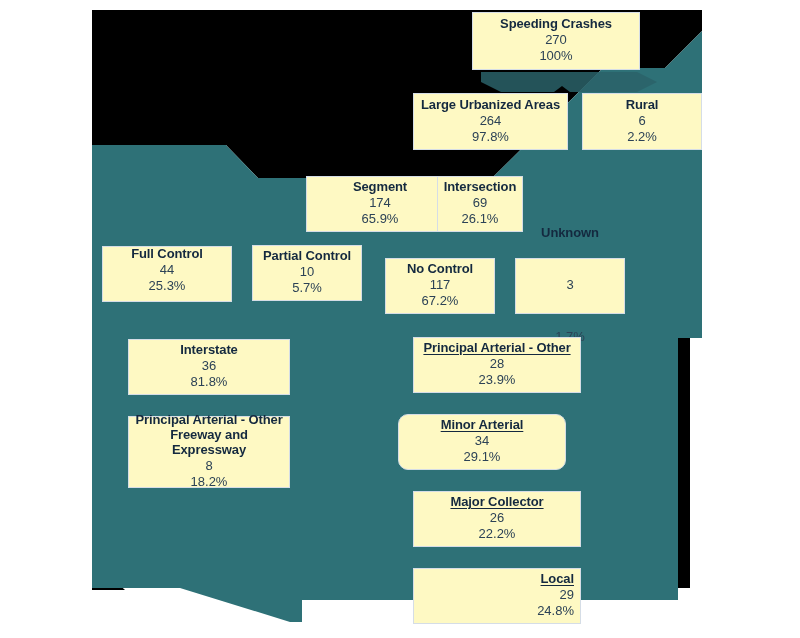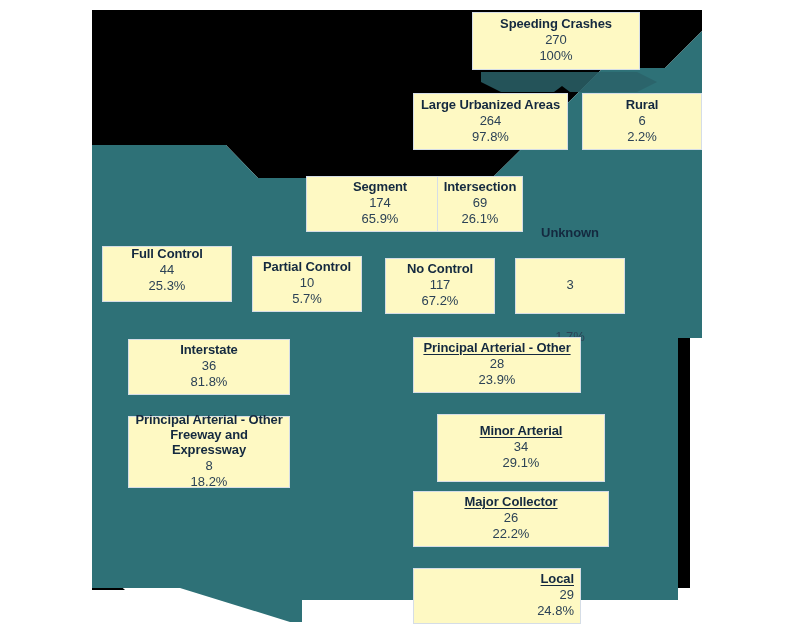--- a/index.html
+++ b/index.html
@@ -98,21 +98,21 @@
     <div class="title">Intersection</div>
     <div class="count">69</div>
     <div class="pct">26.1%</div>
   </div>
 
   <div class="node" style="left:102px;top:246px;width:130px;height:56px;justify-content:flex-end;">
     <div class="title">Full Control</div>
     <div class="count">44</div>
     <div class="pct">25.3%</div>
   </div>
-  <div class="node" style="left:252px;top:256px;width:110px;height:56px;">
+  <div class="node" style="left:252px;top:245px;width:110px;height:56px;">
     <div class="title">Partial Control</div>
     <div class="count">10</div>
     <div class="pct">5.7%</div>
   </div>
   <div class="node" style="left:385px;top:258px;width:110px;height:56px;">
     <div class="title">No Control</div>
     <div class="count">117</div>
     <div class="pct">67.2%</div>
   </div>
   <div class="node" style="left:515px;top:258px;width:110px;height:56px;gap:36px;">
@@ -131,26 +131,26 @@
 Freeway and Expressway</div>
     <div class="count">8</div>
     <div class="pct">18.2%</div>
   </div>
 
   <div class="node" style="left:413px;top:337px;width:168px;height:56px;">
     <div class="title ul">Principal Arterial - Other</div>
     <div class="count">28</div>
     <div class="pct">23.9%</div>
   </div>
-  <div class="node" style="left:437px;top:414px;width:168px;height:68px;">
+  <div class="node" style="left:398px;top:414px;width:168px;height:56px;border-radius:10px;">
     <div class="title ul">Minor Arterial</div>
     <div class="count">34</div>
     <div class="pct">29.1%</div>
   </div>
-  <div class="node" style="left:413px;top:491px;width:196px;height:56px;text-align:right;">
+  <div class="node" style="left:413px;top:491px;width:168px;height:56px;text-align:right;">
     <div class="title ul">Major Collector</div>
     <div class="count">26</div>
     <div class="pct">22.2%</div>
   </div>
   <div class="node" style="left:413px;top:568px;width:168px;height:56px;align-items:flex-end;">
     <div class="title ul">Local</div>
     <div class="count">29</div>
     <div class="pct">24.8%</div>
   </div>
 

